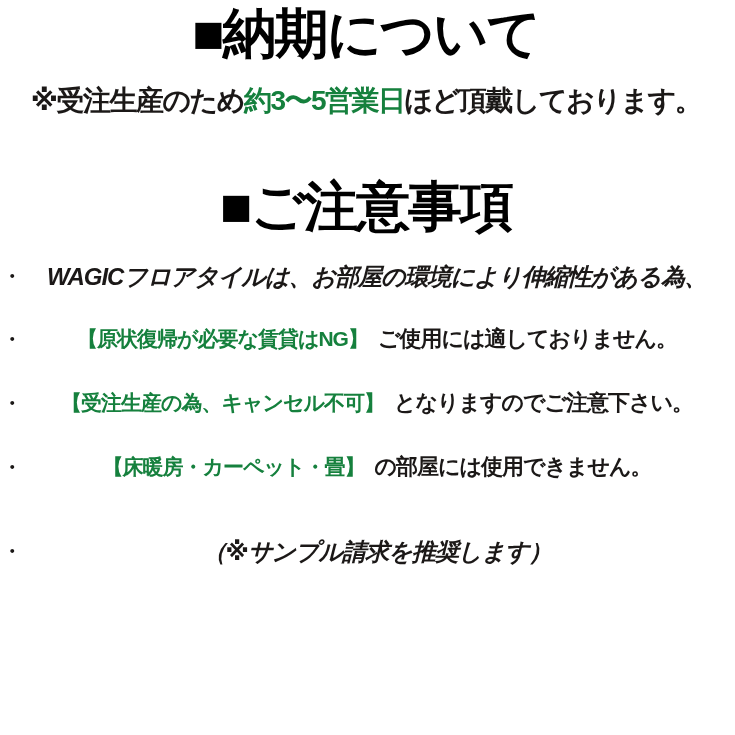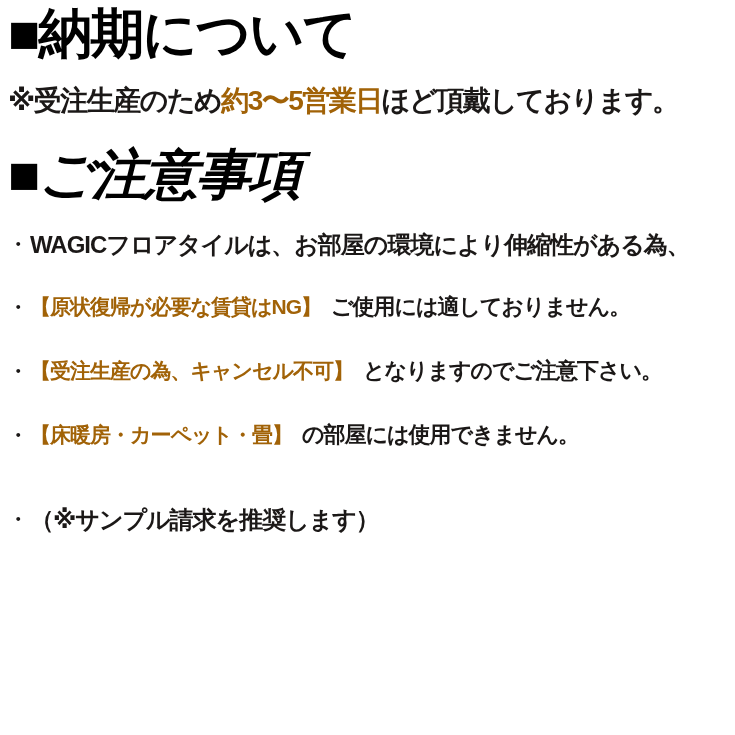--- a/index.html
+++ b/index.html
@@ -11,53 +11,53 @@
     width: 735px;
     height: 735px;
     overflow: hidden;
     font-family: "Liberation Sans", "DejaVu Sans", sans-serif;
     color: #1b1817;
   }
   .page {
     box-sizing: border-box;
     width: 735px;
     height: 652px;
-    padding: 2px 4px 0 8px;
+    padding: 2px 4px 0 1px;
     background: #ffffff;
+    text-align: center;
   }
 
   
   .heading {
     margin: 0;
     font-size: 54px;
     line-height: 62px;
     font-weight: 900;
     letter-spacing: -2px;
     color: #000000;
     white-space: nowrap;
   }
   .heading.second {
-    margin-top: 20px;
+    margin-top: 52px;
     line-height: 64px;
-    font-style: italic;
   }
 
   
   .lead {
     margin: 0;
     font-size: 28px;
     line-height: 42px;
     font-weight: 700;
     letter-spacing: -1.5px;
     color: #1b1817;
     white-space: nowrap;
   }
   .lead.first { margin-top: 16px; }
 
-  .red { color: #a16207; }
+  .red { color: #15803d; }
 
   
   .bullet-row {
     display: flex;
     align-items: flex-start;
   }
   .bullet {
     flex: 0 0 22px;
     width: 22px;
     font-size: 20px;
@@ -69,20 +69,21 @@
   
   .note-row { margin-top: 22px; }
   .note-row .bullet { line-height: 33px; }
   .note-line {
     font-size: 24px;
     line-height: 33px;
     font-weight: 700;
     letter-spacing: -1px;
     color: #1b1817;
     white-space: nowrap;
+    font-style: italic;
   }
 
   
   .em-row { margin-top: 22px; }
   .em-row .bullet { line-height: 40px; }
   .em-line {
     line-height: 40px;
     white-space: nowrap;
   }
   .em-strong {

